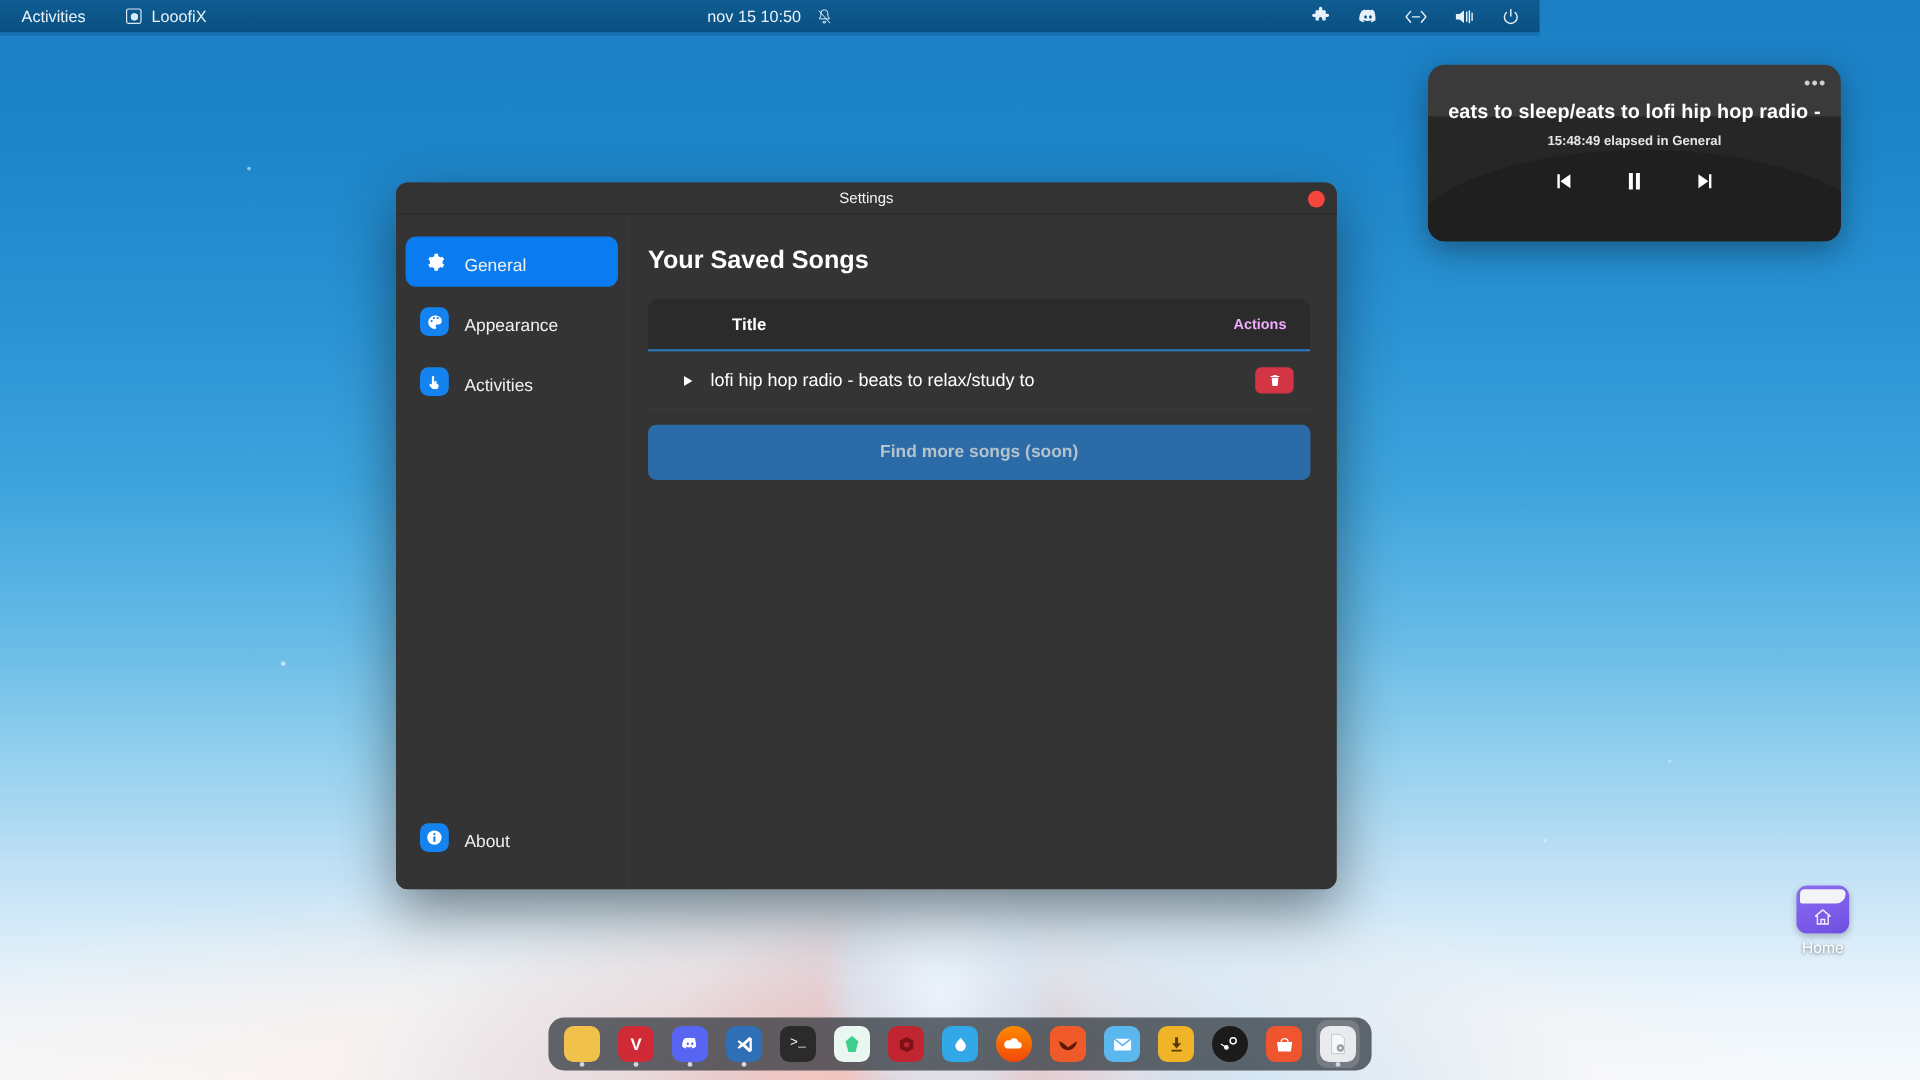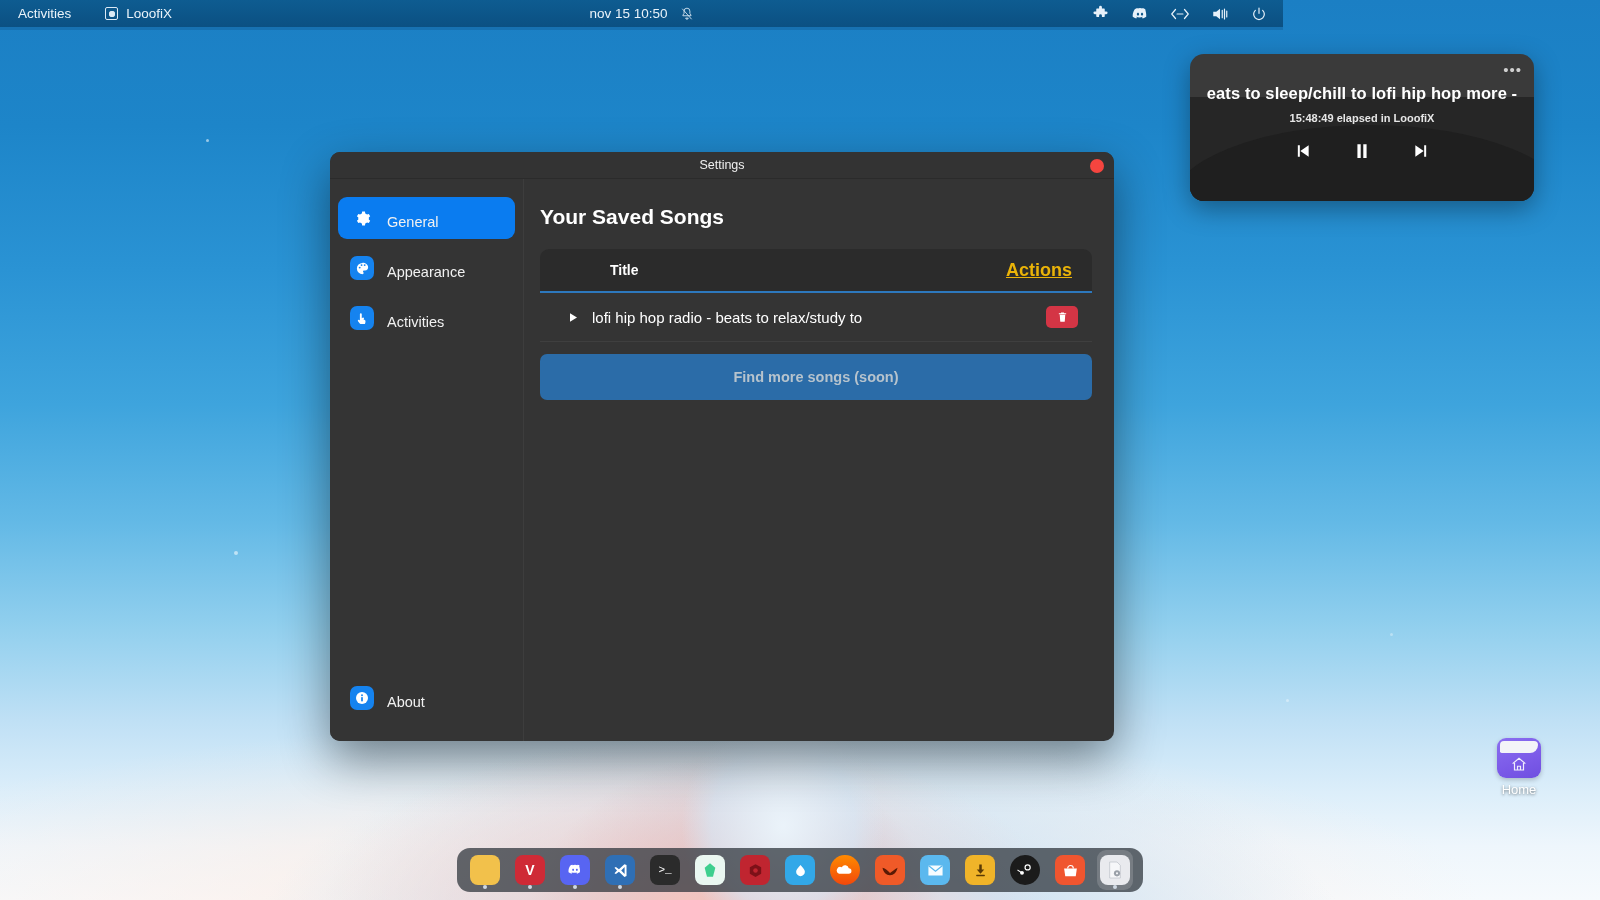--- a/index.html
+++ b/index.html
@@ -141,21 +141,21 @@
   
   #content { flex:1; padding:26px 22px 20px 16px; min-width:0; }
   #page-title { color:#fff; font-size:21px; font-weight:700; margin-bottom:20px; }
 
   .table { border-radius:9px 9px 0 0; overflow:hidden; }
   .thead {
     background:#2b2b2b; display:flex; align-items:center;
     height:44px; padding:0 18px; border-bottom:2px solid #2d78bd;
   }
   .th-title { color:#fff; font-size:14px; font-weight:700; margin-left:52px; }
-  .th-actions { color:#eab308; font-size:18px; font-weight:700; margin-left:auto; margin-right:2px;text-decoration:underline; }
+  .th-actions { color:#f0abfc; font-size:12px; font-weight:700; margin-left:auto; margin-right:2px; }
 
   .trow {
     display:flex; align-items:center; height:49px; padding:0 14px;
     background:#343434; border-bottom:2px solid #be185d;
   }
   .trow:last-child { border-bottom:1px solid #3f3f3f; }
   .playbtn {
     width:38px; flex:none; display:flex; align-items:center; justify-content:center;
     background:none; border:none; cursor:pointer; padding:0;
   }
@@ -280,22 +280,22 @@
           <path d="M12 3v8" stroke="#e7f1fa" stroke-width="1.8" stroke-linecap="round" fill="none"></path>
           <path d="M6.5 6.5a8 8 0 1 0 11 0" stroke="#e7f1fa" stroke-width="1.8" stroke-linecap="round" fill="none"></path>
         </svg>
       </span>
     </div>
   </div>
 
   <div id="media">
     <div class="art"></div>
     <div class="dots">•••</div>
-    <div class="title">eats to sleep/chill to lofi hip hop more -</div>
-    <div class="sub">15:48:49 elapsed in LooofiX</div>
+    <div class="title">eats to sleep/eats to lofi hip hop radio -</div>
+    <div class="sub">15:48:49 elapsed in General</div>
     <div class="ctrls">
       <button>
         <svg width="22" height="20" viewBox="0 0 24 24">
             <path d="M7 5h2.4v14H7zM20 5v14L10 12z"></path>
           </svg>
       </button>
       <button>
         <svg width="22" height="22" viewBox="0 0 24 24">
             <path d="M7 4.5h3.6v15H7zM13.4 4.5H17v15h-3.6z"></path>
           </svg>

